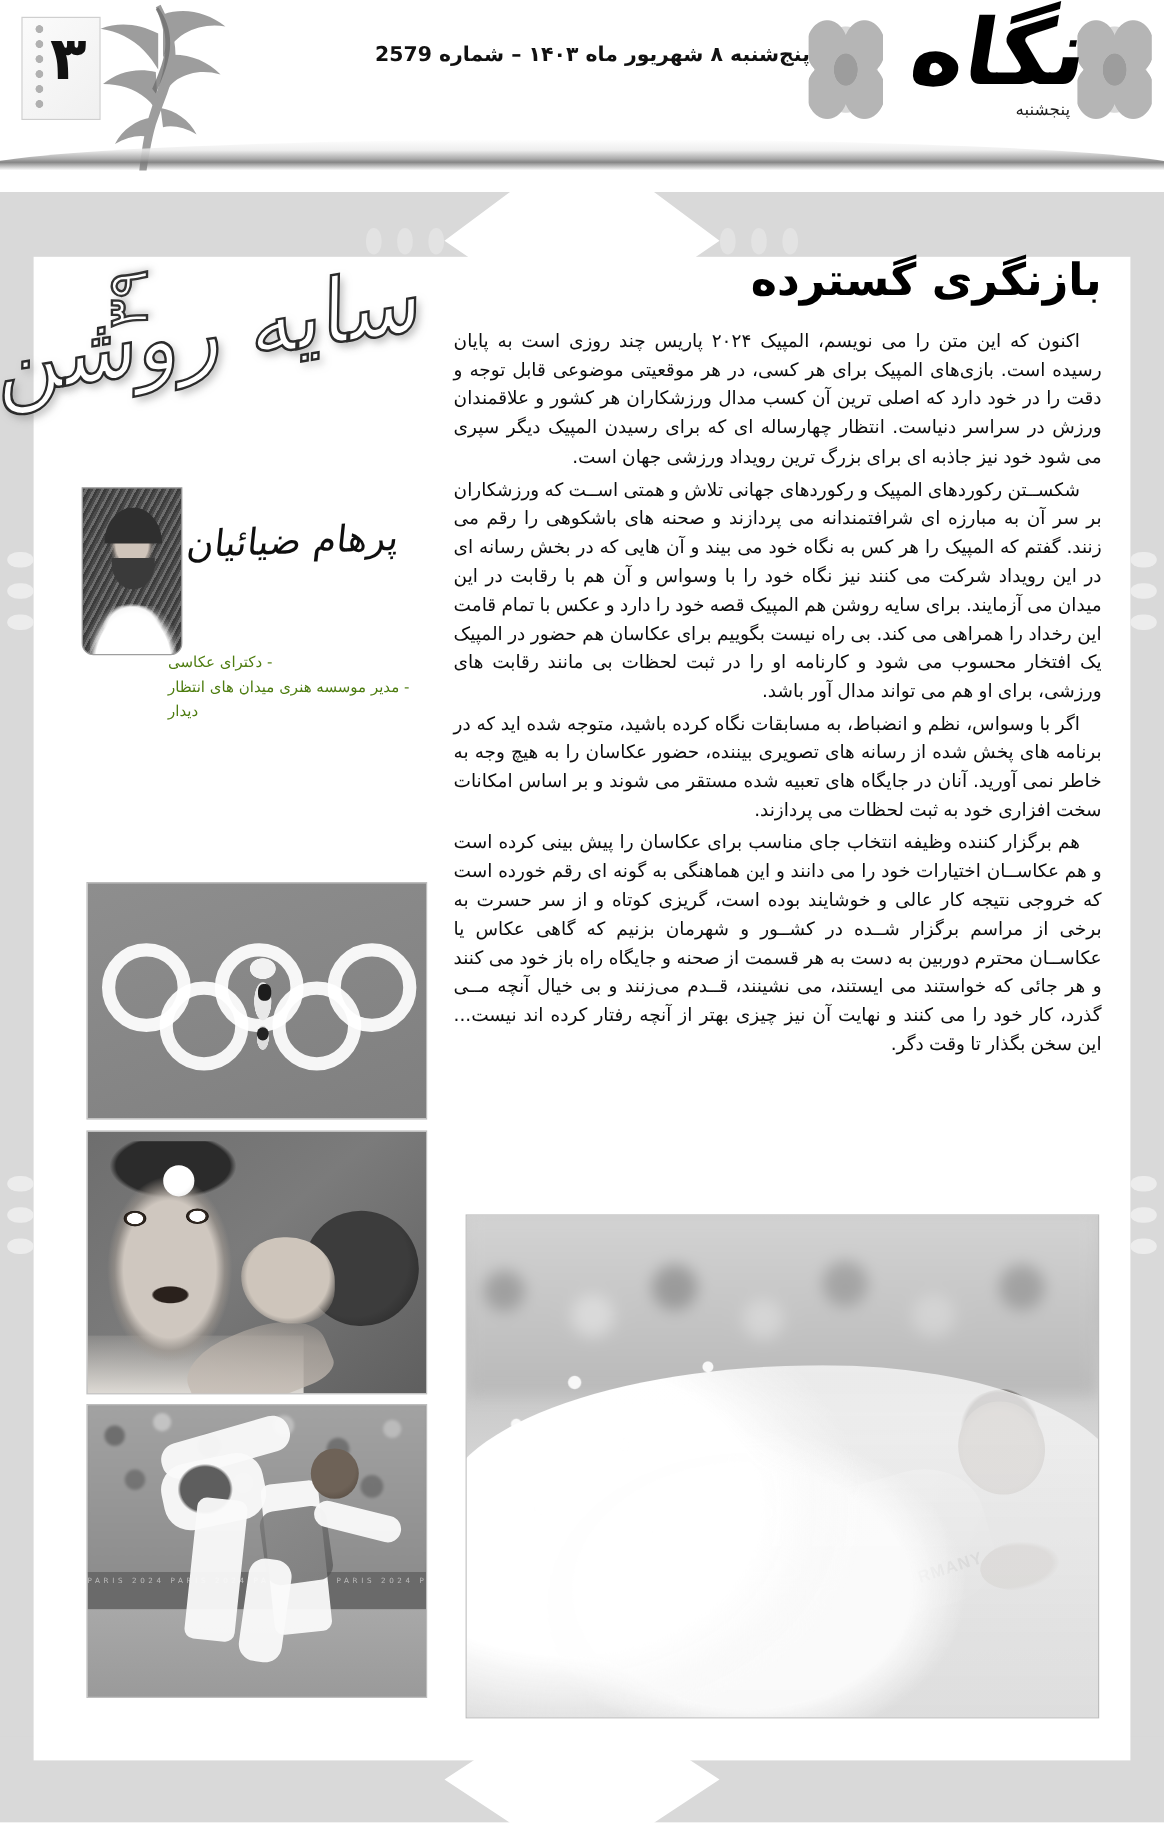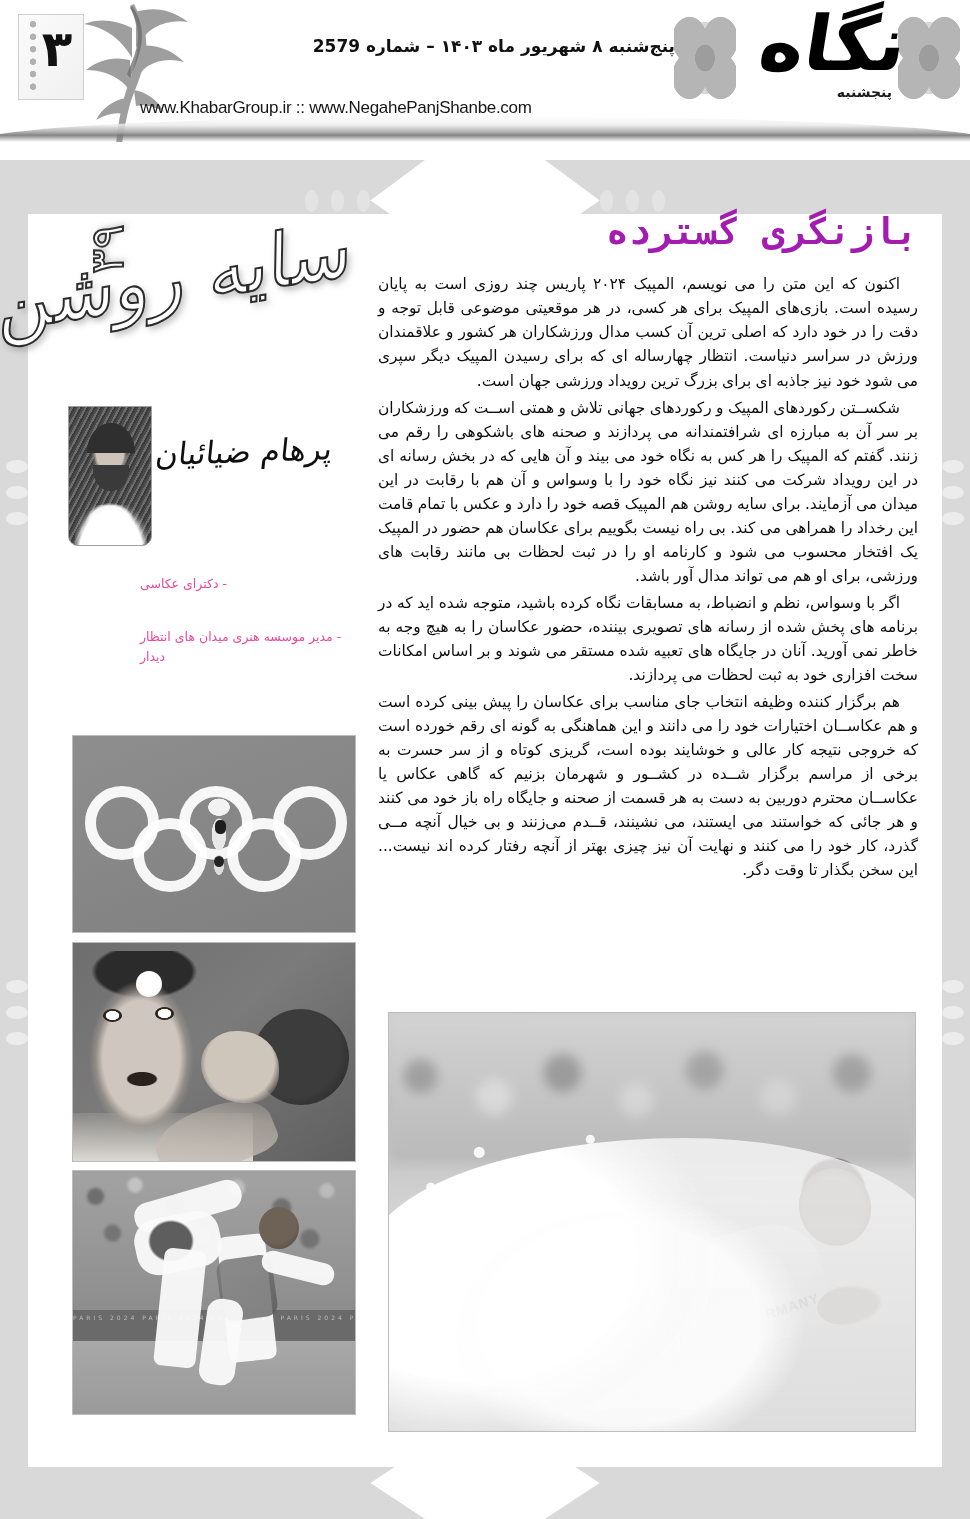--- a/index.html
+++ b/index.html
@@ -145,21 +145,21 @@
     color: #000;
     line-height: 1;
     font-family: "DejaVu Sans", sans-serif;
     transform: skewX(-9deg);
     direction: rtl;
   }
   .nameplate-sub {
     position: absolute;
     right: 70px; top: 82px;
     font-size: 14px;
-    font-weight: bold;
+    font-weight: normal;
     color: #1b1b1b;
     letter-spacing: 3px;
     direction: rtl;
     text-align: center;
   }
 
   
   .frame-band {
     position: absolute;
     left: 0; top: 160px;
@@ -254,26 +254,25 @@
   
   .article-col {
     position: absolute;
     right: 0; top: 0;
     width: 540px;
     direction: rtl;
   }
   .headline {
     font-size: 37px;
     font-weight: bold;
-    color: #a21caf;
+    color: #000000;
     text-align: right;
     line-height: 1.2;
     letter-spacing: -1px;
     margin-bottom: 16px;
-    font-family: Liberation Mono, monospace;
   }
   .article-body p {
     font-size: 15.4px;
     line-height: 1.56;
     color: #0d0d0d;
     text-align: justify;
     text-align-last: right;
     text-indent: 18px;
     margin-bottom: 3px;
     word-spacing: -0.5px;
@@ -371,24 +370,23 @@
   }
   .author-credits {
     position: absolute;
     left: 80px; top: 136px;
     width: 210px;
     text-align: left;
     direction: rtl;
   }
   .author-credits div {
     font-size: 12.5px;
-    color: #ec4899;
+    color: #4d7c0f;
     line-height: 1.65;
     text-align: left;
-    margin-top: 32px;
   }
 
   
   .photo {
     position: absolute;
     border: 1px solid #bdbdbd;
     overflow: hidden;
     background: #8d8d8d;
   }
 
@@ -709,21 +707,20 @@
         <path d="M58 66 C42 62 26 66 14 76 C28 76 40 80 50 88 C55 92 58 97 60 102 Z"></path>
         <path d="M62 96 C74 98 86 106 92 118 C82 112 72 110 64 112 Z"></path>
         <path d="M54 104 C42 106 30 114 24 126 C34 120 44 118 52 120 Z"></path>
       </g>
       <g fill="#5f5f5f" opacity="0.75">
         <path d="M60 12 C66 20 70 30 70 42 C70 56 64 70 58 84 L55 80 C61 66 66 54 66 42 C66 32 63 22 58 14 Z"></path>
       </g>
     </svg>
 
     <div class="header-date">پنج‌شنبه ۸ شهریور ماه ۱۴۰۳ – شماره 2579</div>
-    <div class="header-urls">www.KhabarGroup.ir ::  www.NegahePanjShanbe.com</div>
 
     <div class="nameplate">
       <div class="nameplate-orn orn-left"></div>
       <div class="nameplate-orn orn-right"></div>
       <div class="nameplate-word">نگاه</div>
       <div class="nameplate-sub">پنجشنبه</div>
     </div>
 
     <div class="masthead-sweep"></div>
   </div>

